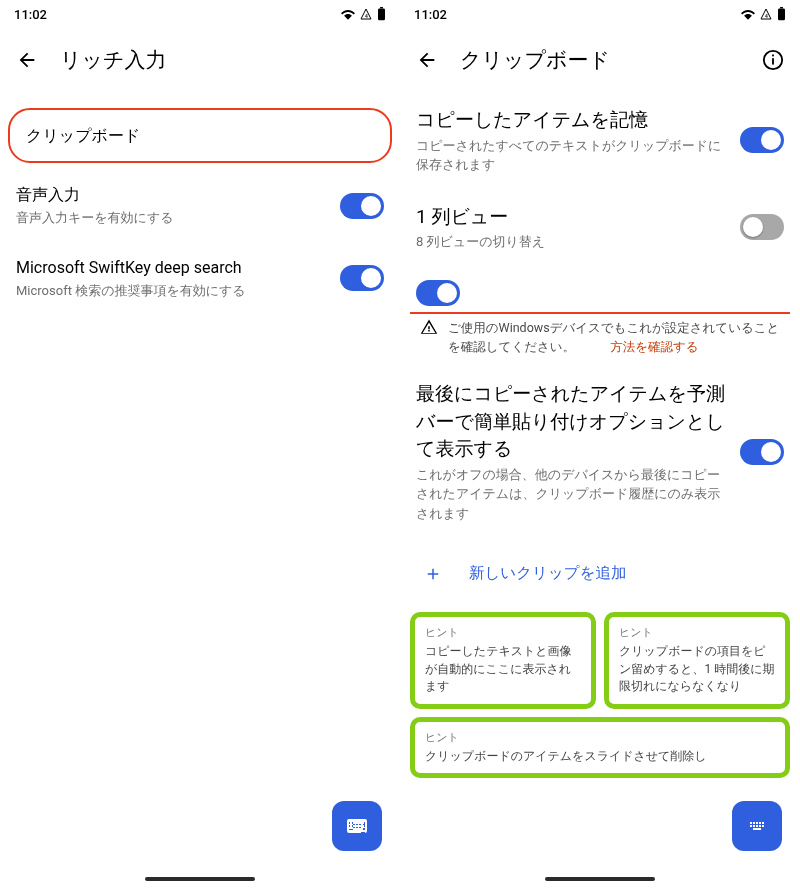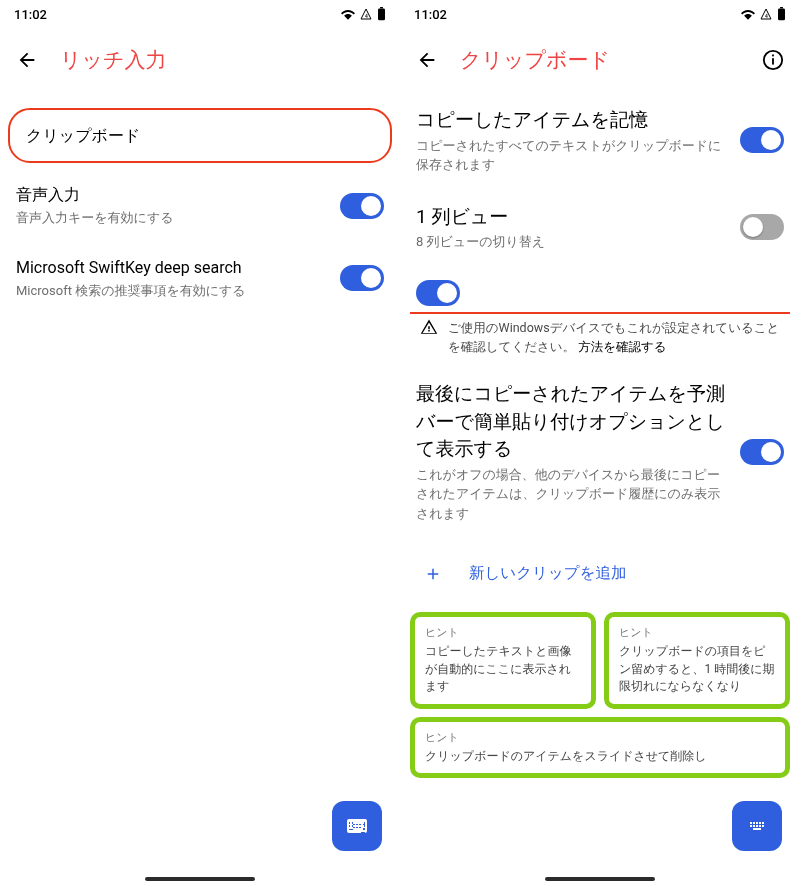--- a/index.html
+++ b/index.html
@@ -36,21 +36,21 @@
     }
     .header {
       display: flex;
       align-items: center;
       padding: 18px 16px 12px 16px;
       gap: 22px;
     }
     .header-title {
       font-size: 21px;
       font-weight: 500;
-      color: #ef4444;
+      color: #000000;
     }
     .info-btn {
       margin-left: auto;
     }
     .back-arrow svg, .info-btn svg {
       width: 22px; height: 22px;
     }
     .content {
       padding: 6px 0 0 0;
       overflow-y: auto;
@@ -101,21 +101,21 @@
     .toggle.off .knob { left: 3px; box-shadow: 0 1px 2px rgba(0,0,0,0.3); }
     .warning-row {
       display: flex;
       align-items: flex-start;
       gap: 10px;
       padding: 4px 16px 10px 20px;
       font-size: 12.5px;
       color: #4a4a4a;
       line-height: 1.55;
     }
-    .warning-row a { color: #000000; text-decoration: none; }
+    .warning-row a { color: #c2410c; text-decoration: none; margin-left: 32px; }
     .redline {
       border-top: 2px solid #eb3a1c;
       margin: 0 10px 0 10px;
     }
     .add-clip {
       display: flex;
       align-items: center;
       gap: 27px;
       padding: 26px 20px 20px 24px;
       color: #2f5fde;

